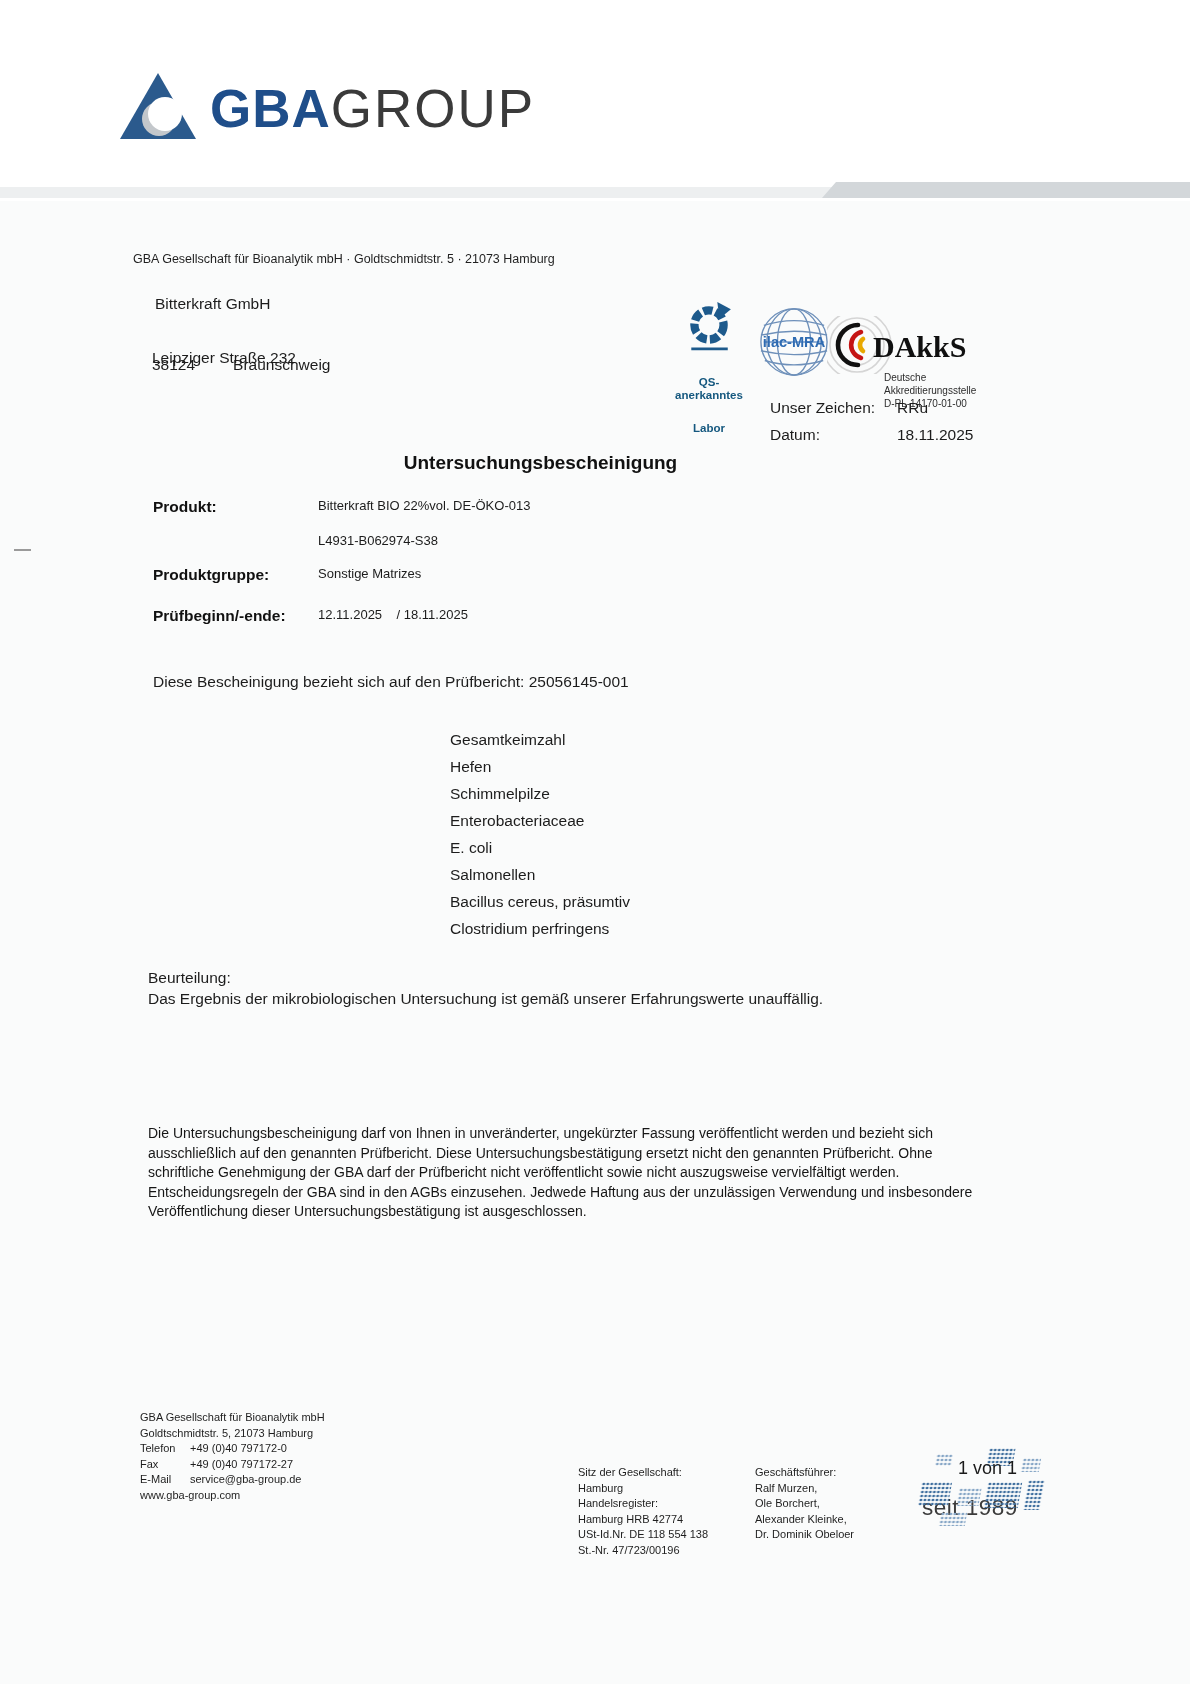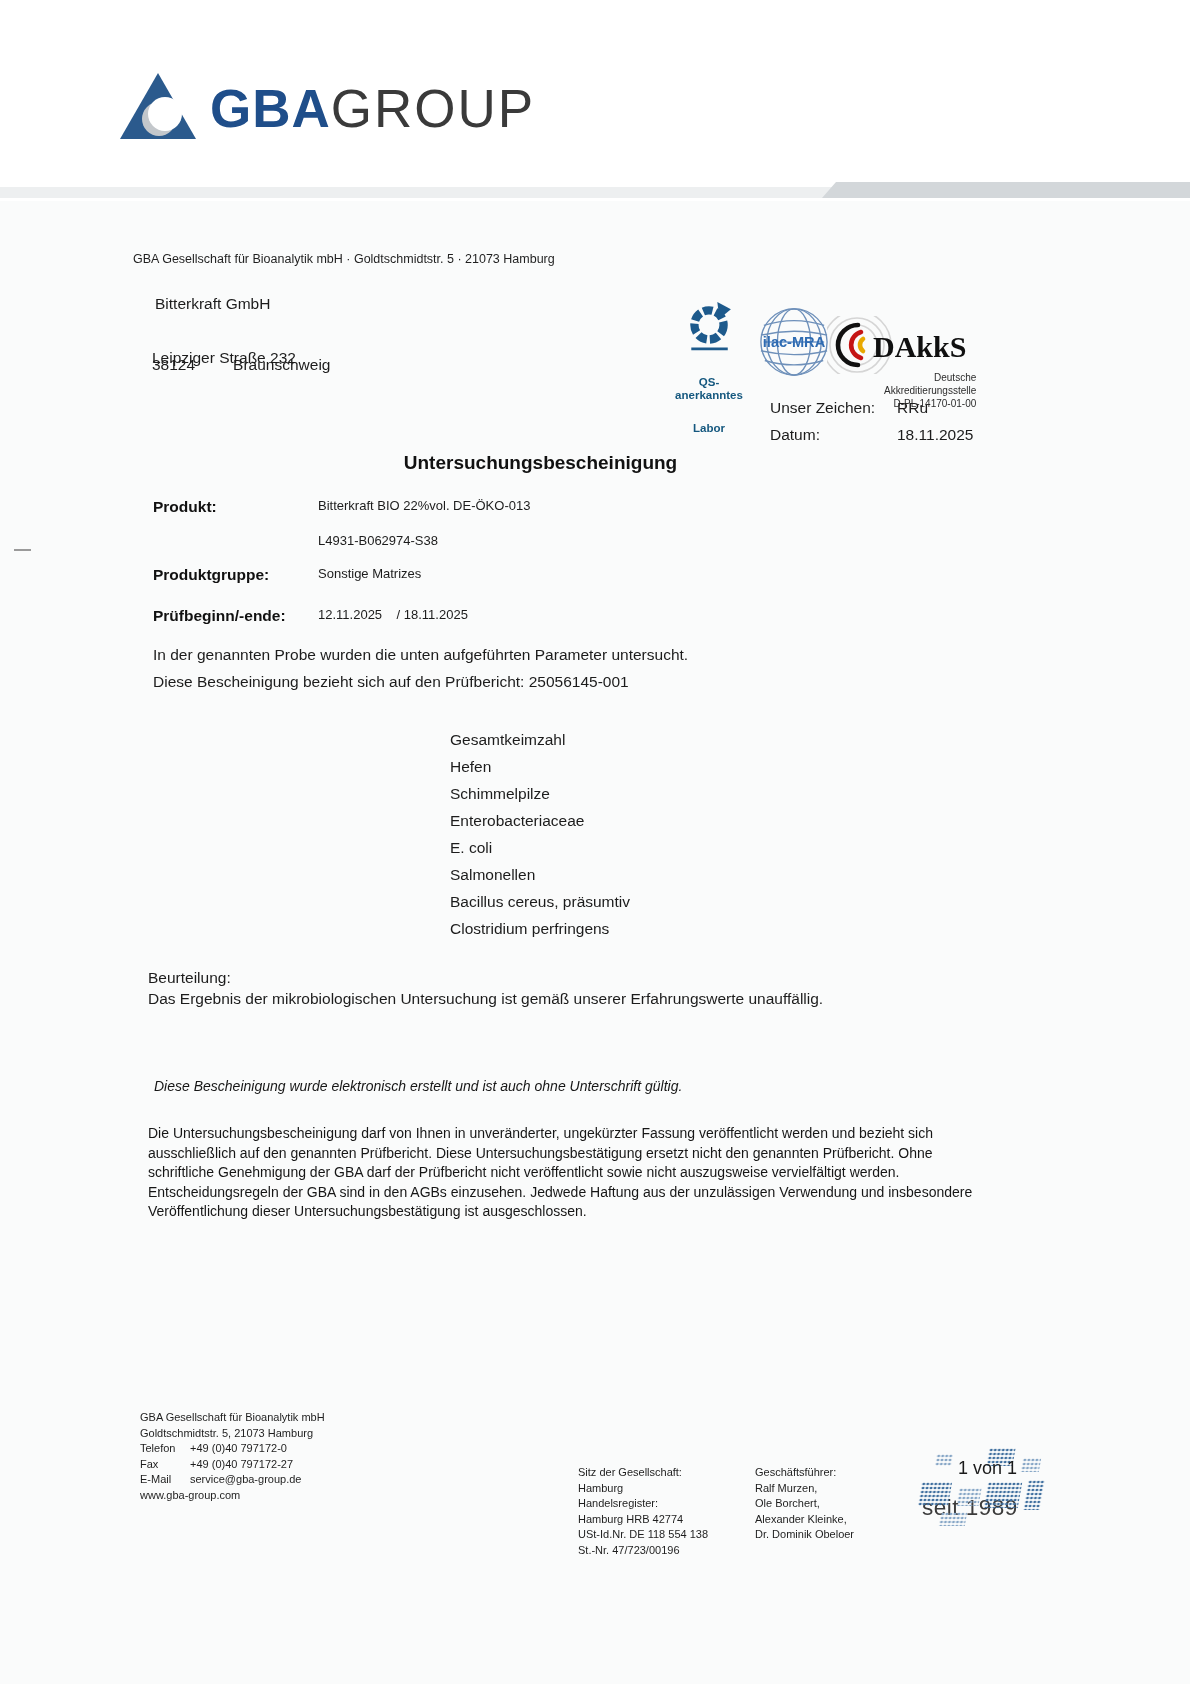--- a/index.html
+++ b/index.html
@@ -26,21 +26,21 @@
   .recipient-name{position:absolute;left:155px;top:295px;font-size:15.5px;}
   .recipient-street{position:absolute;left:152px;top:349px;font-size:15.5px;}
   .recipient-cityline{position:absolute;left:152px;top:356px;font-size:15.5px;}
   .recipient-cityline .zip{margin-right:38px;}
 
   
   .qs-block{position:absolute;left:666px;top:302px;width:86px;text-align:center;}
   .qs-text{font-size:11.5px;font-weight:bold;color:#15587f;line-height:13px;margin-top:20px;}
   .ilac-block{position:absolute;left:756px;top:306px;}
   .dakks-block{position:absolute;left:820px;top:316px;padding-left:7px;}
-  .dakks-sub{position:absolute;left:884px;top:371px;font-size:10px;line-height:13px;color:#2c2c2c;text-align:right;}
+  .dakks-sub{position:absolute;left:884px;top:371px;font-size:10px;line-height:13px;color:#2c2c2c;}
 
   .meta{position:absolute;left:770px;top:399px;font-size:15.5px;}
   .meta-row{height:27px;}
   .meta-label{display:inline-block;width:127px;}
 
   .doc-title{position:absolute;left:153px;top:452px;width:775px;text-align:center;
     font-size:19px;font-weight:bold;color:#111;}
 
   .field-label{position:absolute;left:153px;font-size:15.5px;font-weight:bold;color:#111;}
   .field-value{position:absolute;left:318px;font-size:13px;}
@@ -168,41 +168,39 @@
   <div class="field-label" style="top:498px;">Produkt:</div>
   <div class="field-value" style="top:498px;">Bitterkraft BIO 22%vol. DE-ÖKO-013</div>
   <div class="field-value" style="top:533px;">L4931-B062974-S38</div>
 
   <div class="field-label" style="top:566px;">Produktgruppe:</div>
   <div class="field-value" style="top:566px;">Sonstige Matrizes</div>
 
   <div class="field-label" style="top:607px;">Prüfbeginn/-ende:</div>
   <div class="field-value pre" style="top:607px;">12.11.2025    / 18.11.2025</div>
 
-  <div class="intro" style="top:646px;">In der genannten Probe wurden die unten aufgeführten Parameter untersucht.</div>
   <div class="intro" style="top:673px;">
     <span>Diese Bescheinigung bezieht sich auf den Prüfbericht:</span>
     <span>25056145-001</span>
   </div>
 
   <div class="param-list">
     <div class="param-item">Gesamtkeimzahl</div>
     <div class="param-item">Hefen</div>
     <div class="param-item">Schimmelpilze</div>
     <div class="param-item">Enterobacteriaceae</div>
     <div class="param-item">E. coli</div>
     <div class="param-item">Salmonellen</div>
     <div class="param-item">Bacillus cereus, präsumtiv</div>
     <div class="param-item">Clostridium perfringens</div>
   </div>
 
   <div class="assessment-label">Beurteilung:</div>
   <div class="assessment-text">Das Ergebnis der mikrobiologischen Untersuchung ist gemäß unserer Erfahrungswerte unauffällig.</div>
 
-  <div class="e-note">Diese Bescheinigung wurde elektronisch erstellt und ist auch ohne Unterschrift gültig.</div>
 
   <div class="disclaimer">Die Untersuchungsbescheinigung darf von Ihnen in unveränderter, ungekürzter Fassung veröffentlicht werden und bezieht sich ausschließlich auf den genannten Prüfbericht. Diese Untersuchungsbestätigung ersetzt nicht den genannten Prüfbericht. Ohne schriftliche Genehmigung der GBA darf der Prüfbericht nicht veröffentlicht sowie nicht auszugsweise vervielfältigt werden. Entscheidungsregeln der GBA sind in den AGBs einzusehen. Jedwede Haftung aus der unzulässigen Verwendung und insbesondere Veröffentlichung dieser Untersuchungsbestätigung ist ausgeschlossen.</div>
 
   <div class="foot foot-col1">
     <div>GBA Gesellschaft für Bioanalytik mbH</div>
     <div>Goldtschmidtstr. 5, 21073 Hamburg</div>
     <div><span class="contact-label">Telefon</span><span>+49 (0)40 797172-0</span></div>
     <div><span class="contact-label">Fax</span><span>+49 (0)40 797172-27</span></div>
     <div><span class="contact-label">E-Mail</span><span>service@gba-group.de</span></div>
     <div>www.gba-group.com</div>

